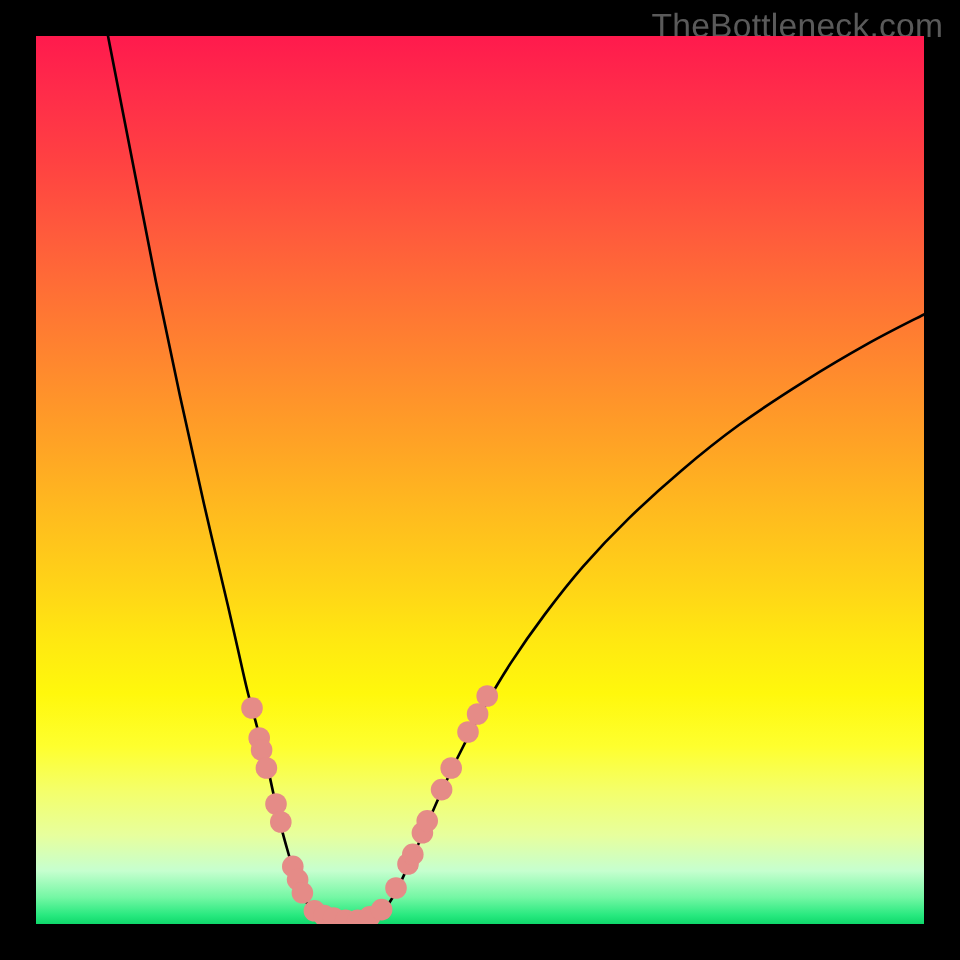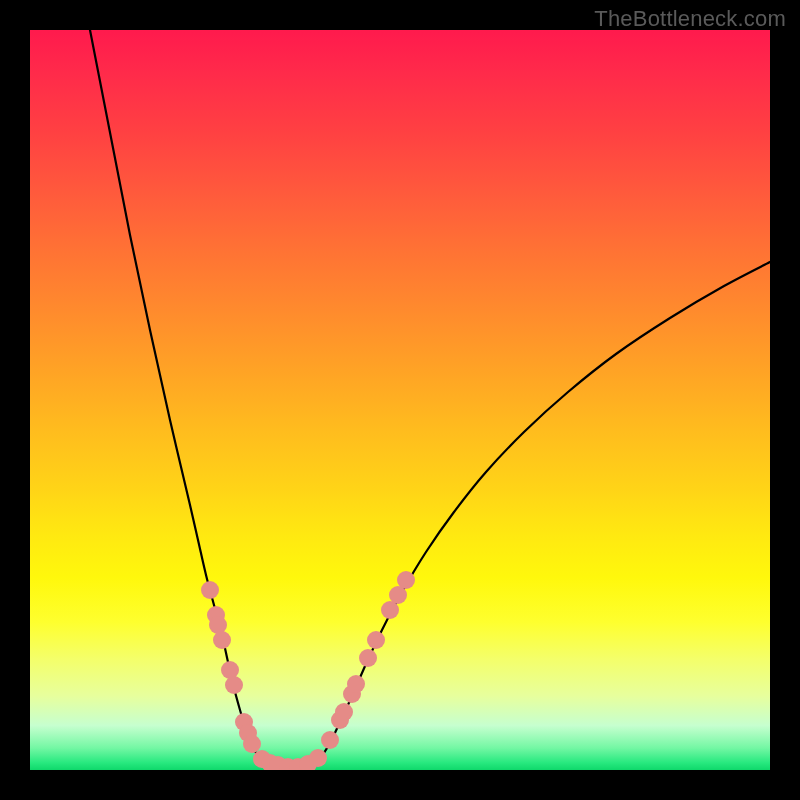--- a/index.html
+++ b/index.html
@@ -46,21 +46,21 @@
   }
   .curve-layer {
     position: absolute;
     inset: 0;
   }
   .watermark {
     position: absolute;
     top: 6px;
     right: 14px;
     color: #5a5a5a;
-    font-size: 22px;
+    font-size: 28px;
     letter-spacing: 0.2px;
     font-weight: 500;
   }
 </style>
 </head>
 <body>
 
 <div class="watermark">TheBottleneck.com</div>
 
 <div class="frame">

